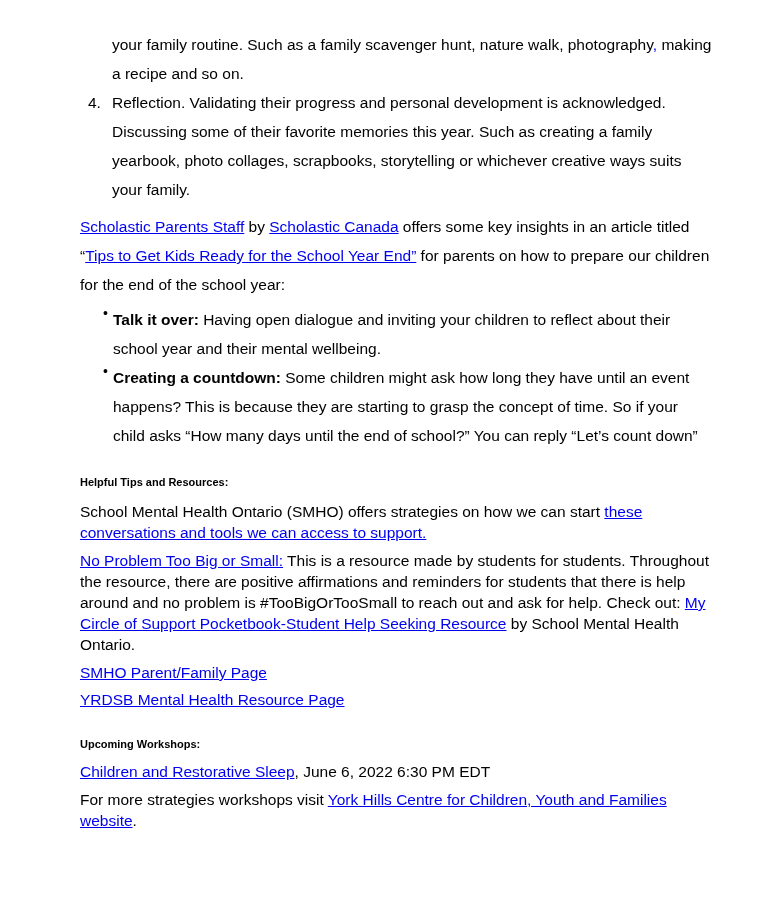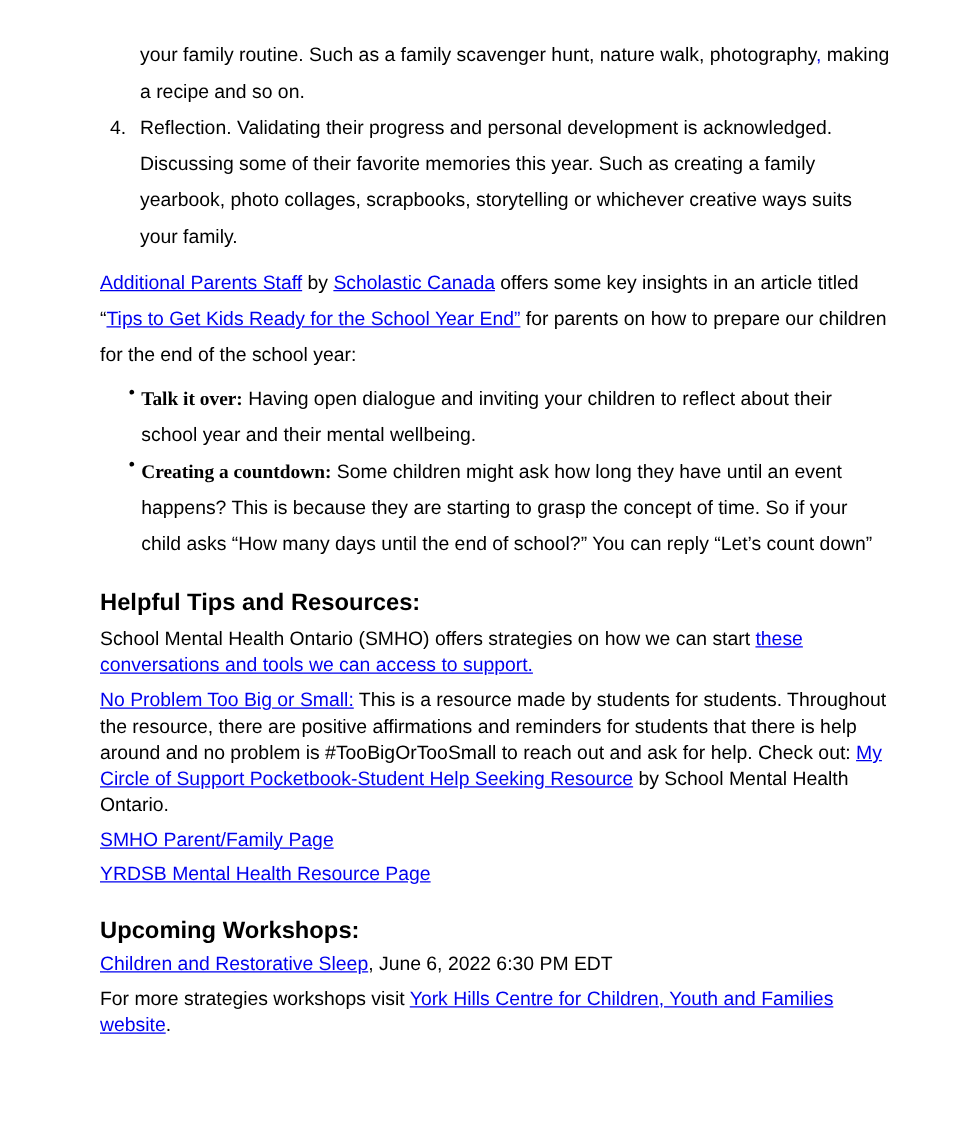--- a/index.html
+++ b/index.html
@@ -11,22 +11,22 @@
     font-family: "Liberation Sans", sans-serif;
     font-size: 15.5px;
     overflow: hidden;
   }
   .page { padding: 30px 65px 0 80px; width: 633px; }
   p, h3 { margin: 0; padding: 0; }
   .spaced { line-height: 29px; }
   .tight  { line-height: 21px; }
   a { color: #0000ee; text-decoration: underline; cursor: pointer; }
   .blue { color: #0000ee; }
-  b, .bold { font-weight: bold; font-family: Liberation Serif, serif; }
-  h3 { font-size: 19px; font-weight: bold; }
+  b, .bold { font-weight: bold; }
+  h3 { font-size: 11px; font-weight: bold; }
 
   
   .indent-block { margin-left: 8px; }
   .cont-para { margin-left: 24px; width: 601px; }
   .li { display: flex; align-items: flex-start; }
   .li .marker { width: 24px; flex: 0 0 24px; }
   .li .li-text { flex: 1; width: 601px; }
 
   
   .bullets { margin: 6px 0 0 23px; }
@@ -51,21 +51,21 @@
 <div class="page">
 
   <section class="indent-block">
     <p class="spaced cont-para"><span>your family routine. Such as a family scavenger hunt, nature walk, photography</span><span class="blue">,</span><span> making a recipe and so on.</span></p>
     <div class="li spaced">
       <span class="marker">4.</span>
       <p class="li-text spaced">Reflection. Validating their progress and personal development is acknowledged. Discussing some of their favorite memories this year. Such as creating a family yearbook, photo collages, scrapbooks, storytelling or whichever creative ways suits your family.</p>
     </div>
   </section>
 
-  <p class="spaced p-scholastic"><a href="#">Additional Parents Staff</a><span> by </span><a href="#">Scholastic Canada</a><span> offers some key insights in an article titled “</span><a href="#">Tips to Get Kids Ready for the School Year End”</a><span> for parents on how to prepare our children for the end of the school year:</span></p>
+  <p class="spaced p-scholastic"><a href="#">Scholastic Parents Staff</a><span> by </span><a href="#">Scholastic Canada</a><span> offers some key insights in an article titled “</span><a href="#">Tips to Get Kids Ready for the School Year End”</a><span> for parents on how to prepare our children for the end of the school year:</span></p>
 
   <div class="bullets">
     <div class="bullet-item">
       <span class="bdot">•</span>
       <p class="li-text spaced"><b>Talk it over:</b><span> Having open dialogue and inviting your children to reflect about their school year and their mental wellbeing.</span></p>
     </div>
     <div class="bullet-item">
       <span class="bdot">•</span>
       <p class="li-text spaced"><b>Creating a countdown:</b><span> Some children might ask how long they have until an event happens? This is because they are starting to grasp the concept of time. So if your child asks “How many days until the end of school?” You can reply “Let’s count down”</span></p>
     </div>

